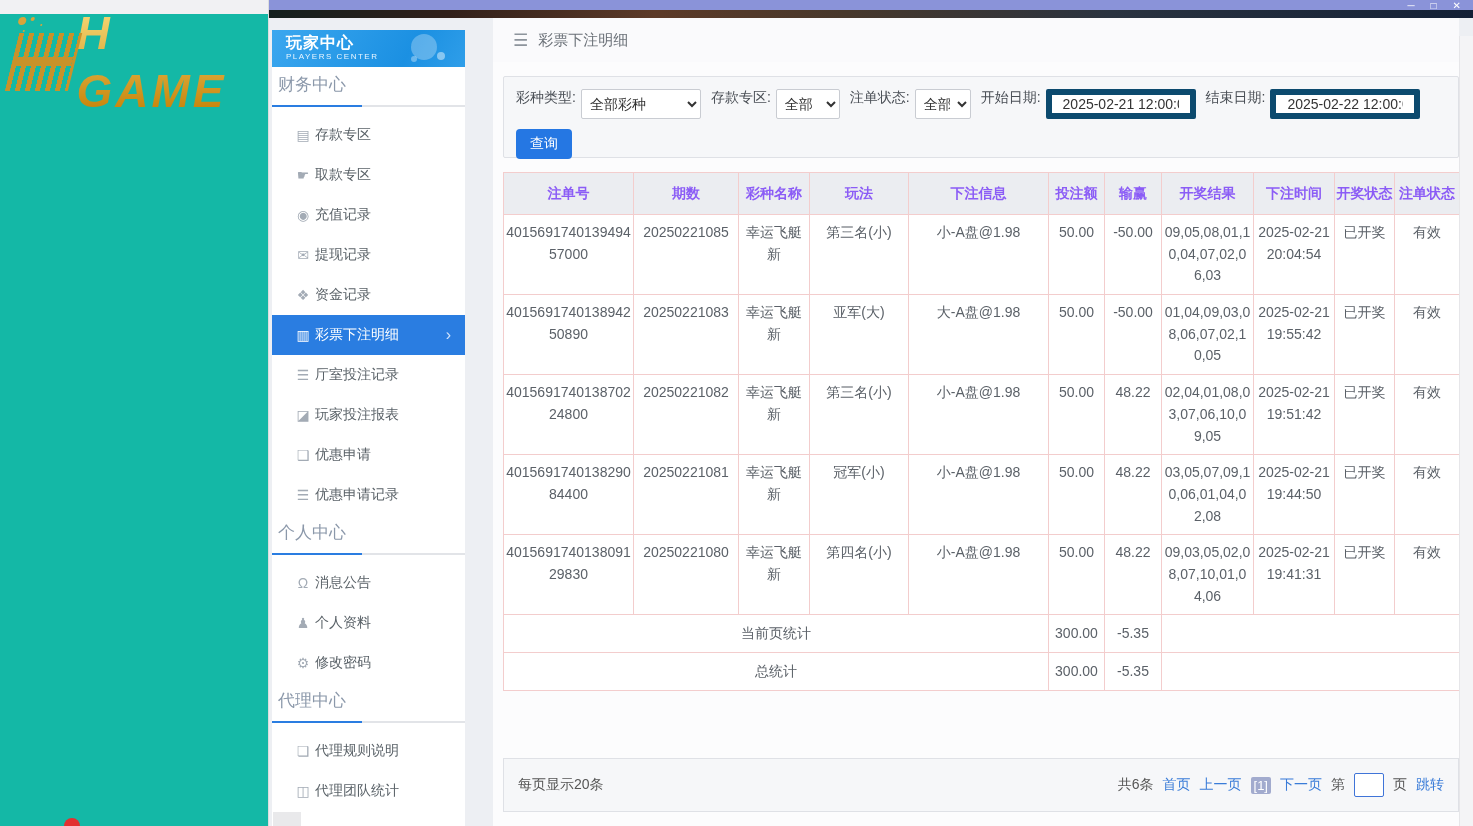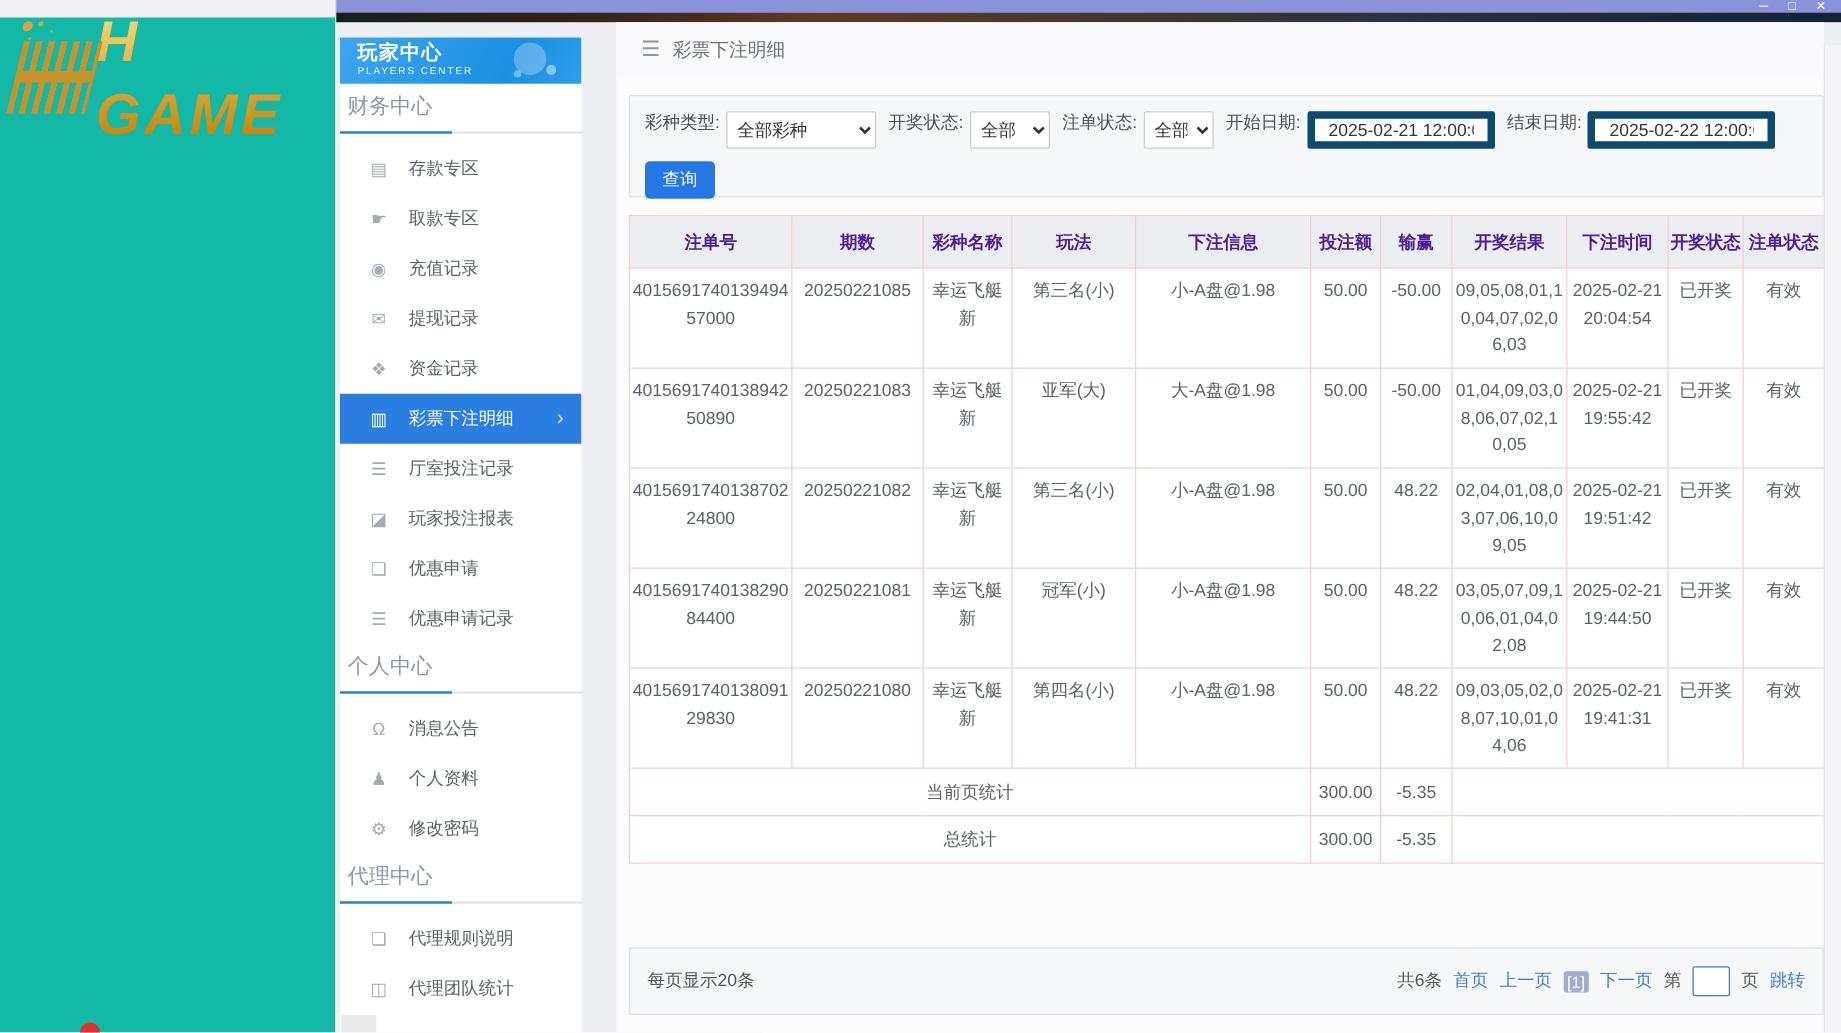--- a/index.html
+++ b/index.html
@@ -47,21 +47,21 @@
   .dc2 { width:8px; height:8px; right:20px; top:22px; background:rgba(255,255,255,0.45); }
   .dc3 { width:6px; height:6px; right:48px; top:26px; background:rgba(255,255,255,0.35); }
 
   .sec { }
   .sec-title { font-size:17px; color:#8b98aa; padding:6px 0 9px 6px; }
   .sec-divider { height:2px; background:linear-gradient(90deg,#2a7de1 0,#2a7de1 90px,#e2e4e8 90px,#e2e4e8 100%); }
   .sec-items { list-style:none; padding-top:8px; }
   .sec-items .item { position:relative; height:40px; display:flex; align-items:center; padding-left:20px;
     color:#5a6268; font-size:14px; cursor:pointer; }
   .sec-items .item .ic { width:22px; text-align:center; color:#a3abb5; font-size:14px; }
-  .sec-items .item .lb { margin-left:13px; }
+  .sec-items .item .lb { margin-left:1px; }
   .sec-items .item.active { background:#2a7de1; color:#ffffff; }
   .sec-items .item.active .ic { color:#ffffff; }
   .sec-items .item .chev { position:absolute; right:14px; color:#cfe2fb; font-size:16px; }
 
   
   .main-panel { position:absolute; left:224px; top:0; right:14px; bottom:0; background:#fcfcfd; }
   .page-header { height:44px; display:flex; align-items:center; padding-left:20px; gap:10px;
     color:#6b7178; font-size:15px; background:#fafafc; }
   .hamburger { color:#8d949c; font-size:17px; }
 
@@ -74,21 +74,21 @@
   .sel-lottery { width:120px; } .sel-draw { width:64px; } .sel-bet { width:56px; }
   .filter-row input.date { height:30px; width:150px; font-size:14px; color:#333; border:6px solid #0c4a6e;
     border-radius:2px; background:#fff; margin-right:10px; padding:0 11px;
     font-family:"Liberation Sans","DejaVu Sans",sans-serif; }
   .btn-query { margin-top:10px; width:56px; height:30px; background:#2577e3; color:#fff; font-size:14px;
     border:none; border-radius:4px; cursor:pointer; font-family:"Liberation Sans","DejaVu Sans",sans-serif; }
 
   
   .bet-table { position:absolute; left:10px; top:154px; width:956px; border-collapse:collapse; table-layout:fixed; }
   .bet-table th, .bet-table td { border:1px solid #f3cdcd; text-align:center; }
-  .bet-table th { height:42px; background:#ebedf1; color:#4c1d95; font-size:14px; font-weight:bold; padding:0 1px; }
+  .bet-table th { height:42px; background:#ebedf1; color:#8b5cf6; font-size:14px; font-weight:bold; padding:0 1px; }
   .bet-table td { color:#5b6168; font-size:14px; padding:7px 2px; vertical-align:top; line-height:1.55; background:#fff; }
   .bet-table tr.data-row { height:76px; }
   .bet-table td.c-betno, .bet-table td.c-result { word-break:break-all; }
   .bet-table tr.summary-row { height:38px; }
   .bet-table tr.summary-row td { vertical-align:middle; padding:2px; }
 
   
   .pagination { position:absolute; left:10px; top:740px; width:956px; height:54px;
     background:#f6f7f9; border:1px solid #dfe1e6; display:flex; align-items:center;
     justify-content:space-between; padding:0 14px; font-size:14px; color:#555; }
@@ -218,21 +218,21 @@
         <span class="hamburger">☰</span>
         <span>彩票下注明细</span>
       </div>
 
       <div class="filter-panel">
         <div class="filter-row">
           <label>彩种类型:</label>
           <select class="sel-lottery">
             <option>全部彩种</option>
           </select>
-          <label>开奖状态:</label>
+          <label>存款专区:</label>
           <select class="sel-draw">
             <option>全部</option>
           </select>
           <label>注单状态:</label>
           <select class="sel-bet">
             <option>全部</option>
           </select>
           <label>开始日期:</label>
           <input type="text" class="date" value="2025-02-21 12:00:00" style="">
           <label>结束日期:</label>

